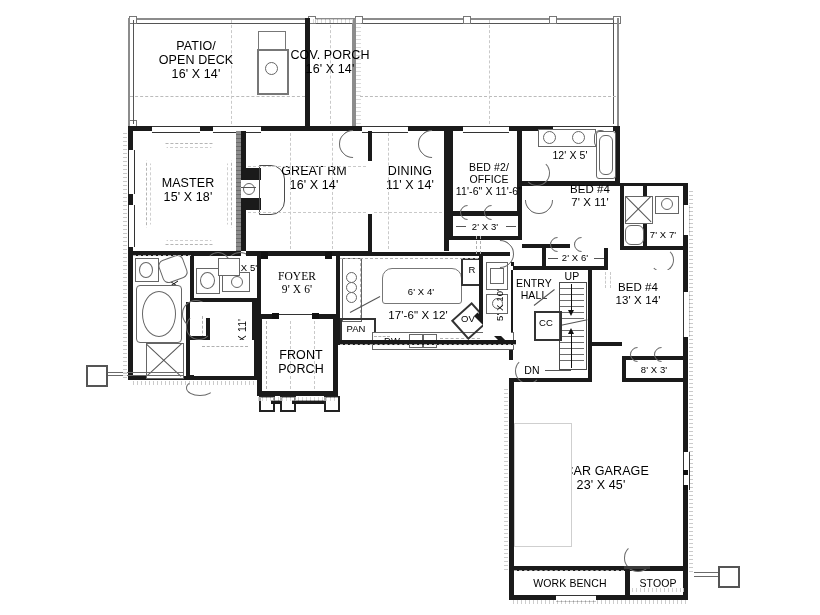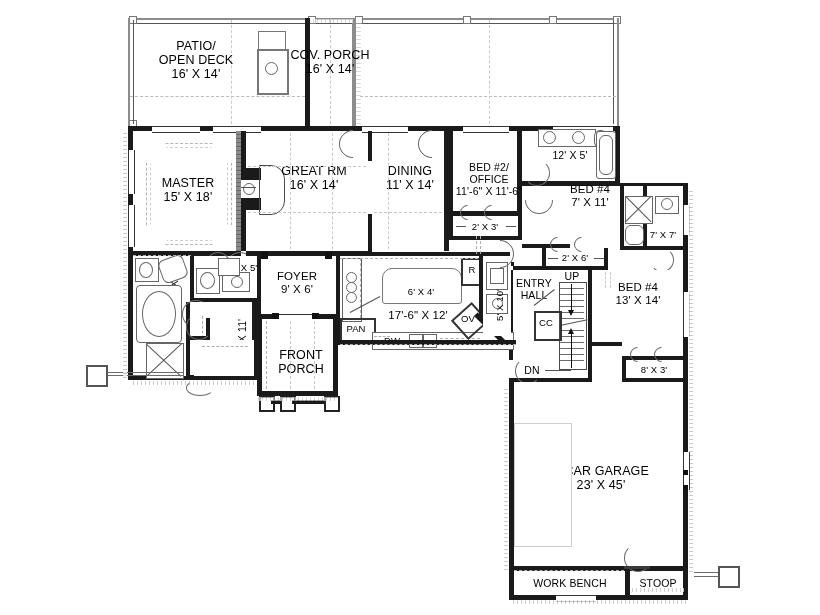--- a/index.html
+++ b/index.html
@@ -367,21 +367,21 @@
   <div class="wall" style="left:479px;top:256px;width:4px;height:62px;"></div>
   <div class="fx" style="left:486px;top:262px;width:20px;height:26px;"></div>
   <div class="fx" style="left:490px;top:268px;width:12px;height:14px;"></div>
   <div class="fx" style="left:486px;top:294px;width:20px;height:18px;"></div>
   <div class="fx r" style="left:492px;top:298px;width:9px;height:9px;"></div>
   <div class="lbl l10 vert" style="left:500px;top:305px;">
       <span class="ln">5' X 10'</span>
     </div>
 
   <div class="room" style="left:261px;top:256px;width:72px;height:62px;"></div>
-  <div class="lbl l12" style="left:297px;top:283px;">
+  <div class="lbl l12" style="left:297px;top:283px;font-family:Liberation Serif, serif;">
     <span class="ln">FOYER</span>
     <span class="ln">9' X 6'</span>
   </div>
   <div class="wall" style="left:257px;top:256px;width:4px;height:62px;"></div>
   <div class="wall" style="left:257px;top:252px;width:80px;height:4px;"></div>
   <div class="wall" style="left:257px;top:314px;width:80px;height:5px;"></div>
   <div class="jamb" style="left:261px;top:252px;width:7px;height:7px;"></div>
   <div class="jamb" style="left:325px;top:252px;width:7px;height:7px;"></div>
 
   <div class="jamb" style="left:272px;top:313px;width:7px;height:7px;"></div>

